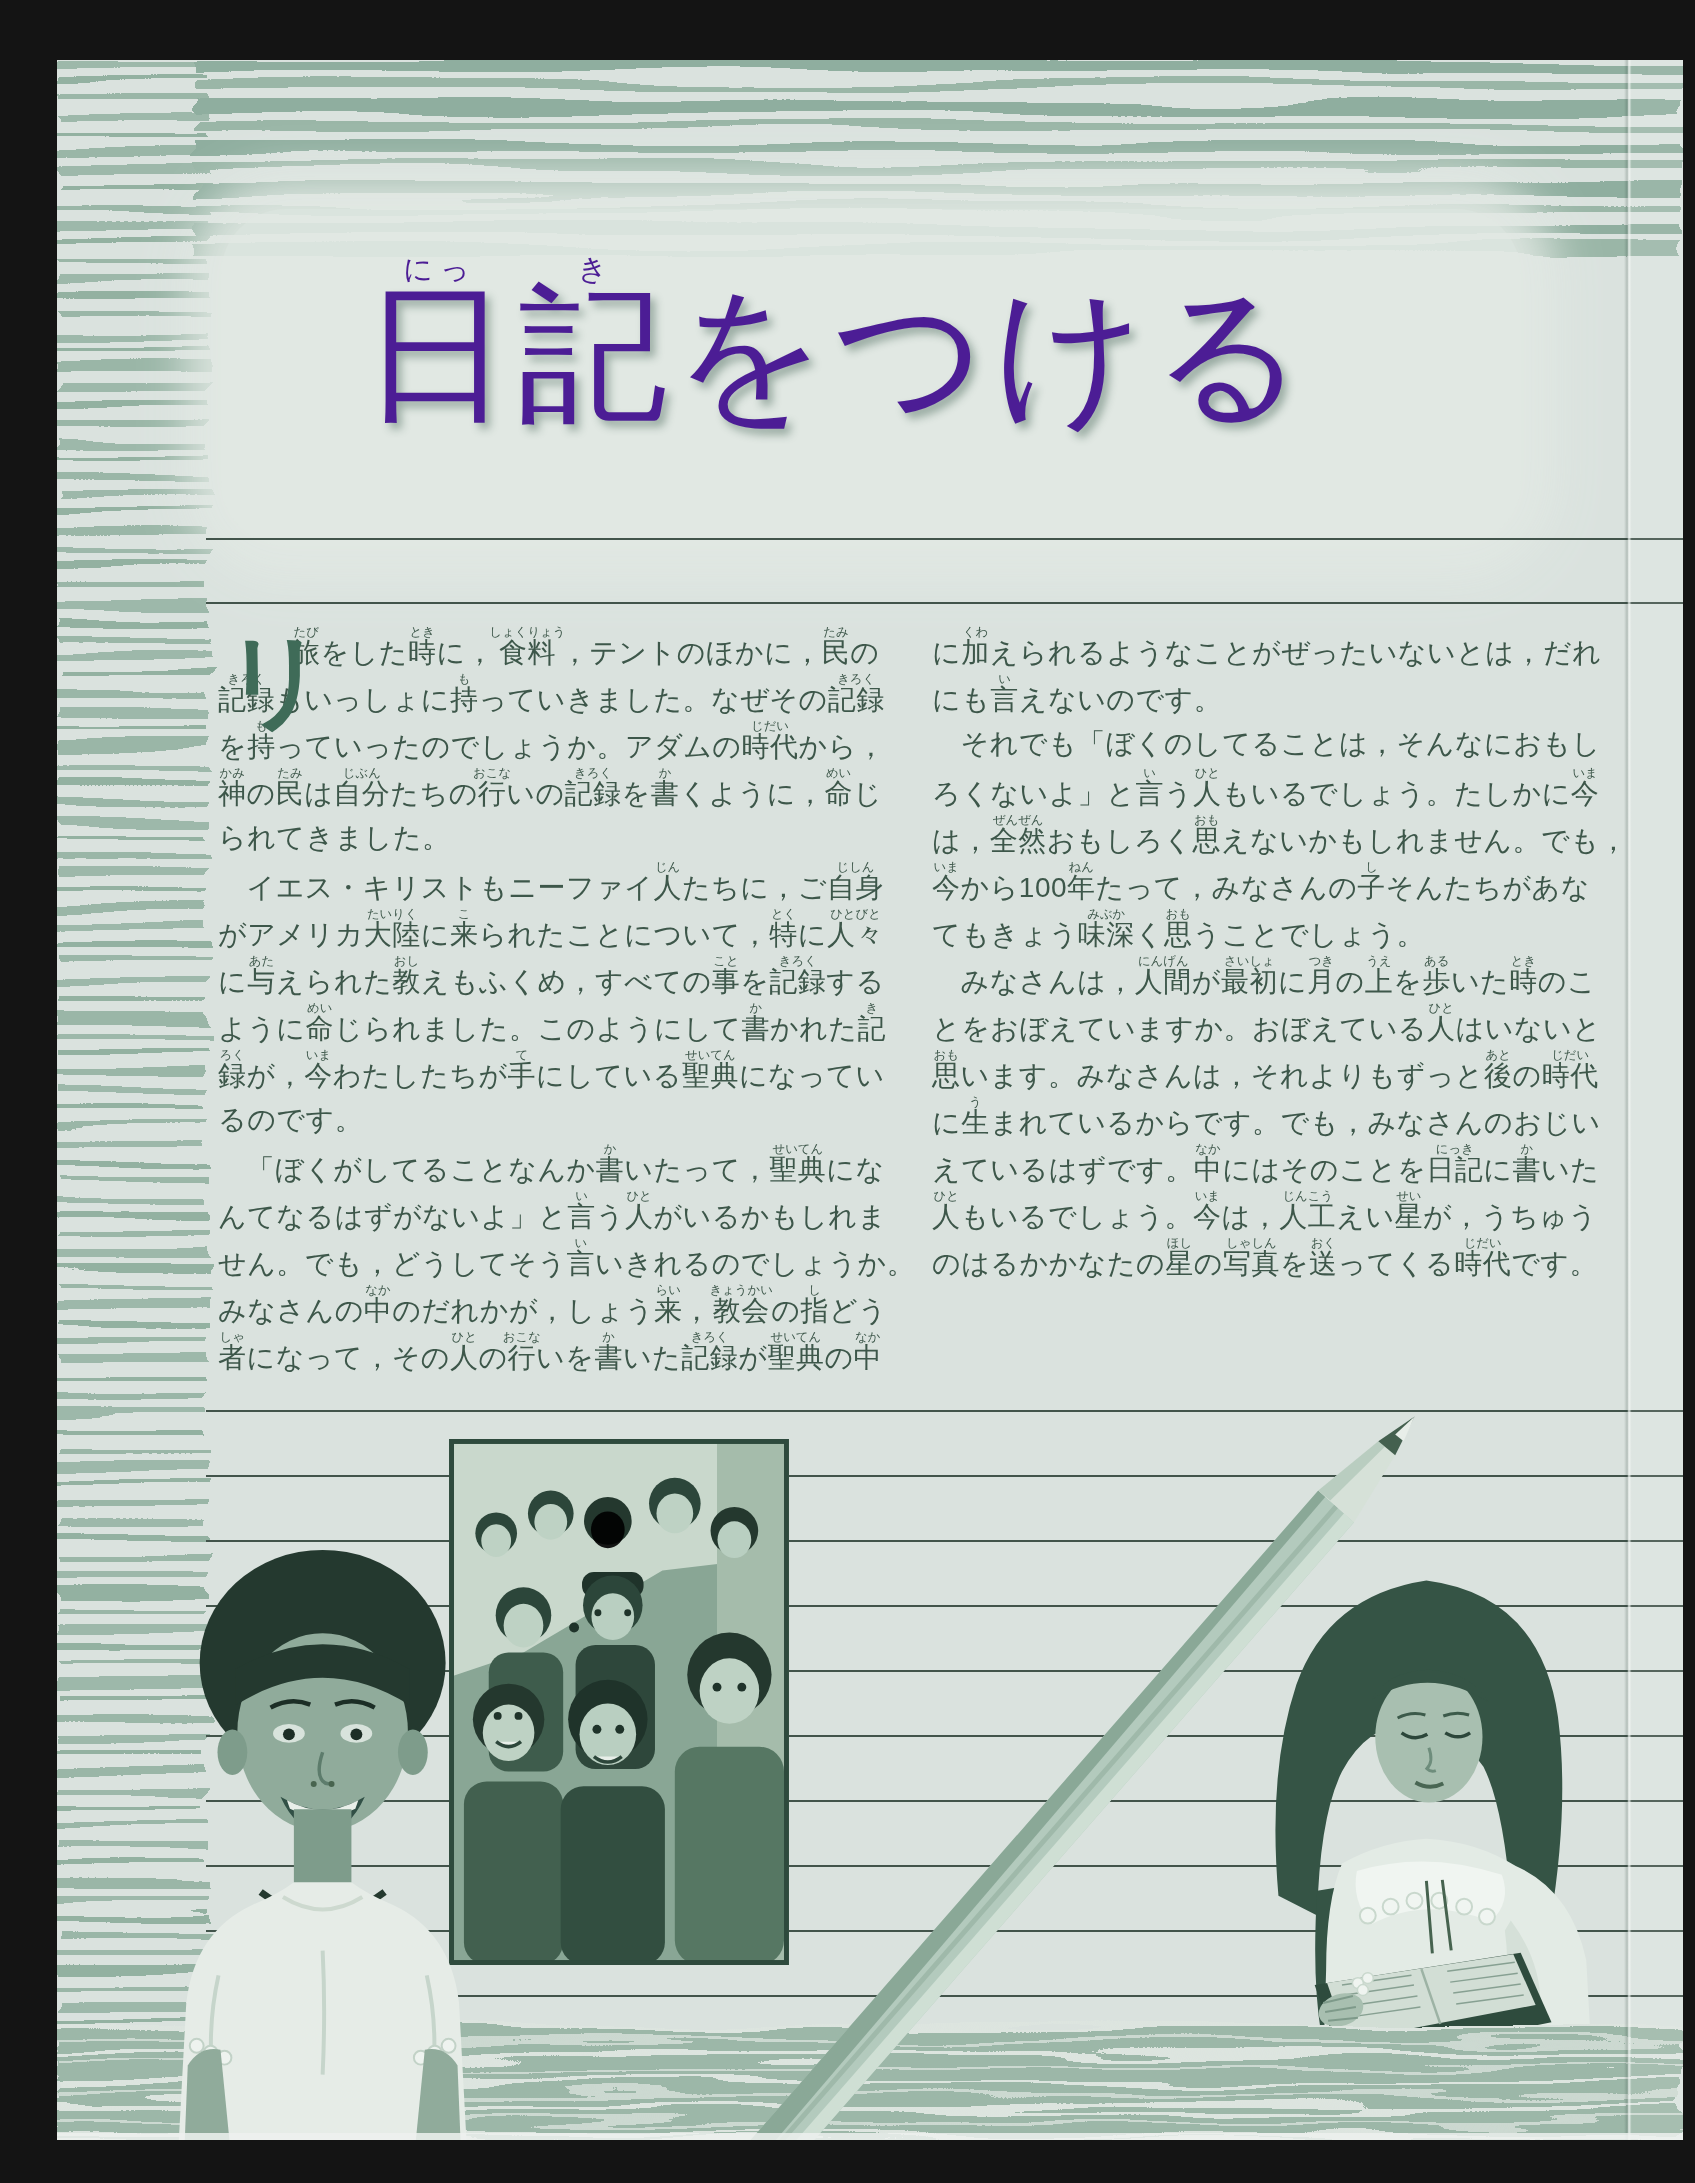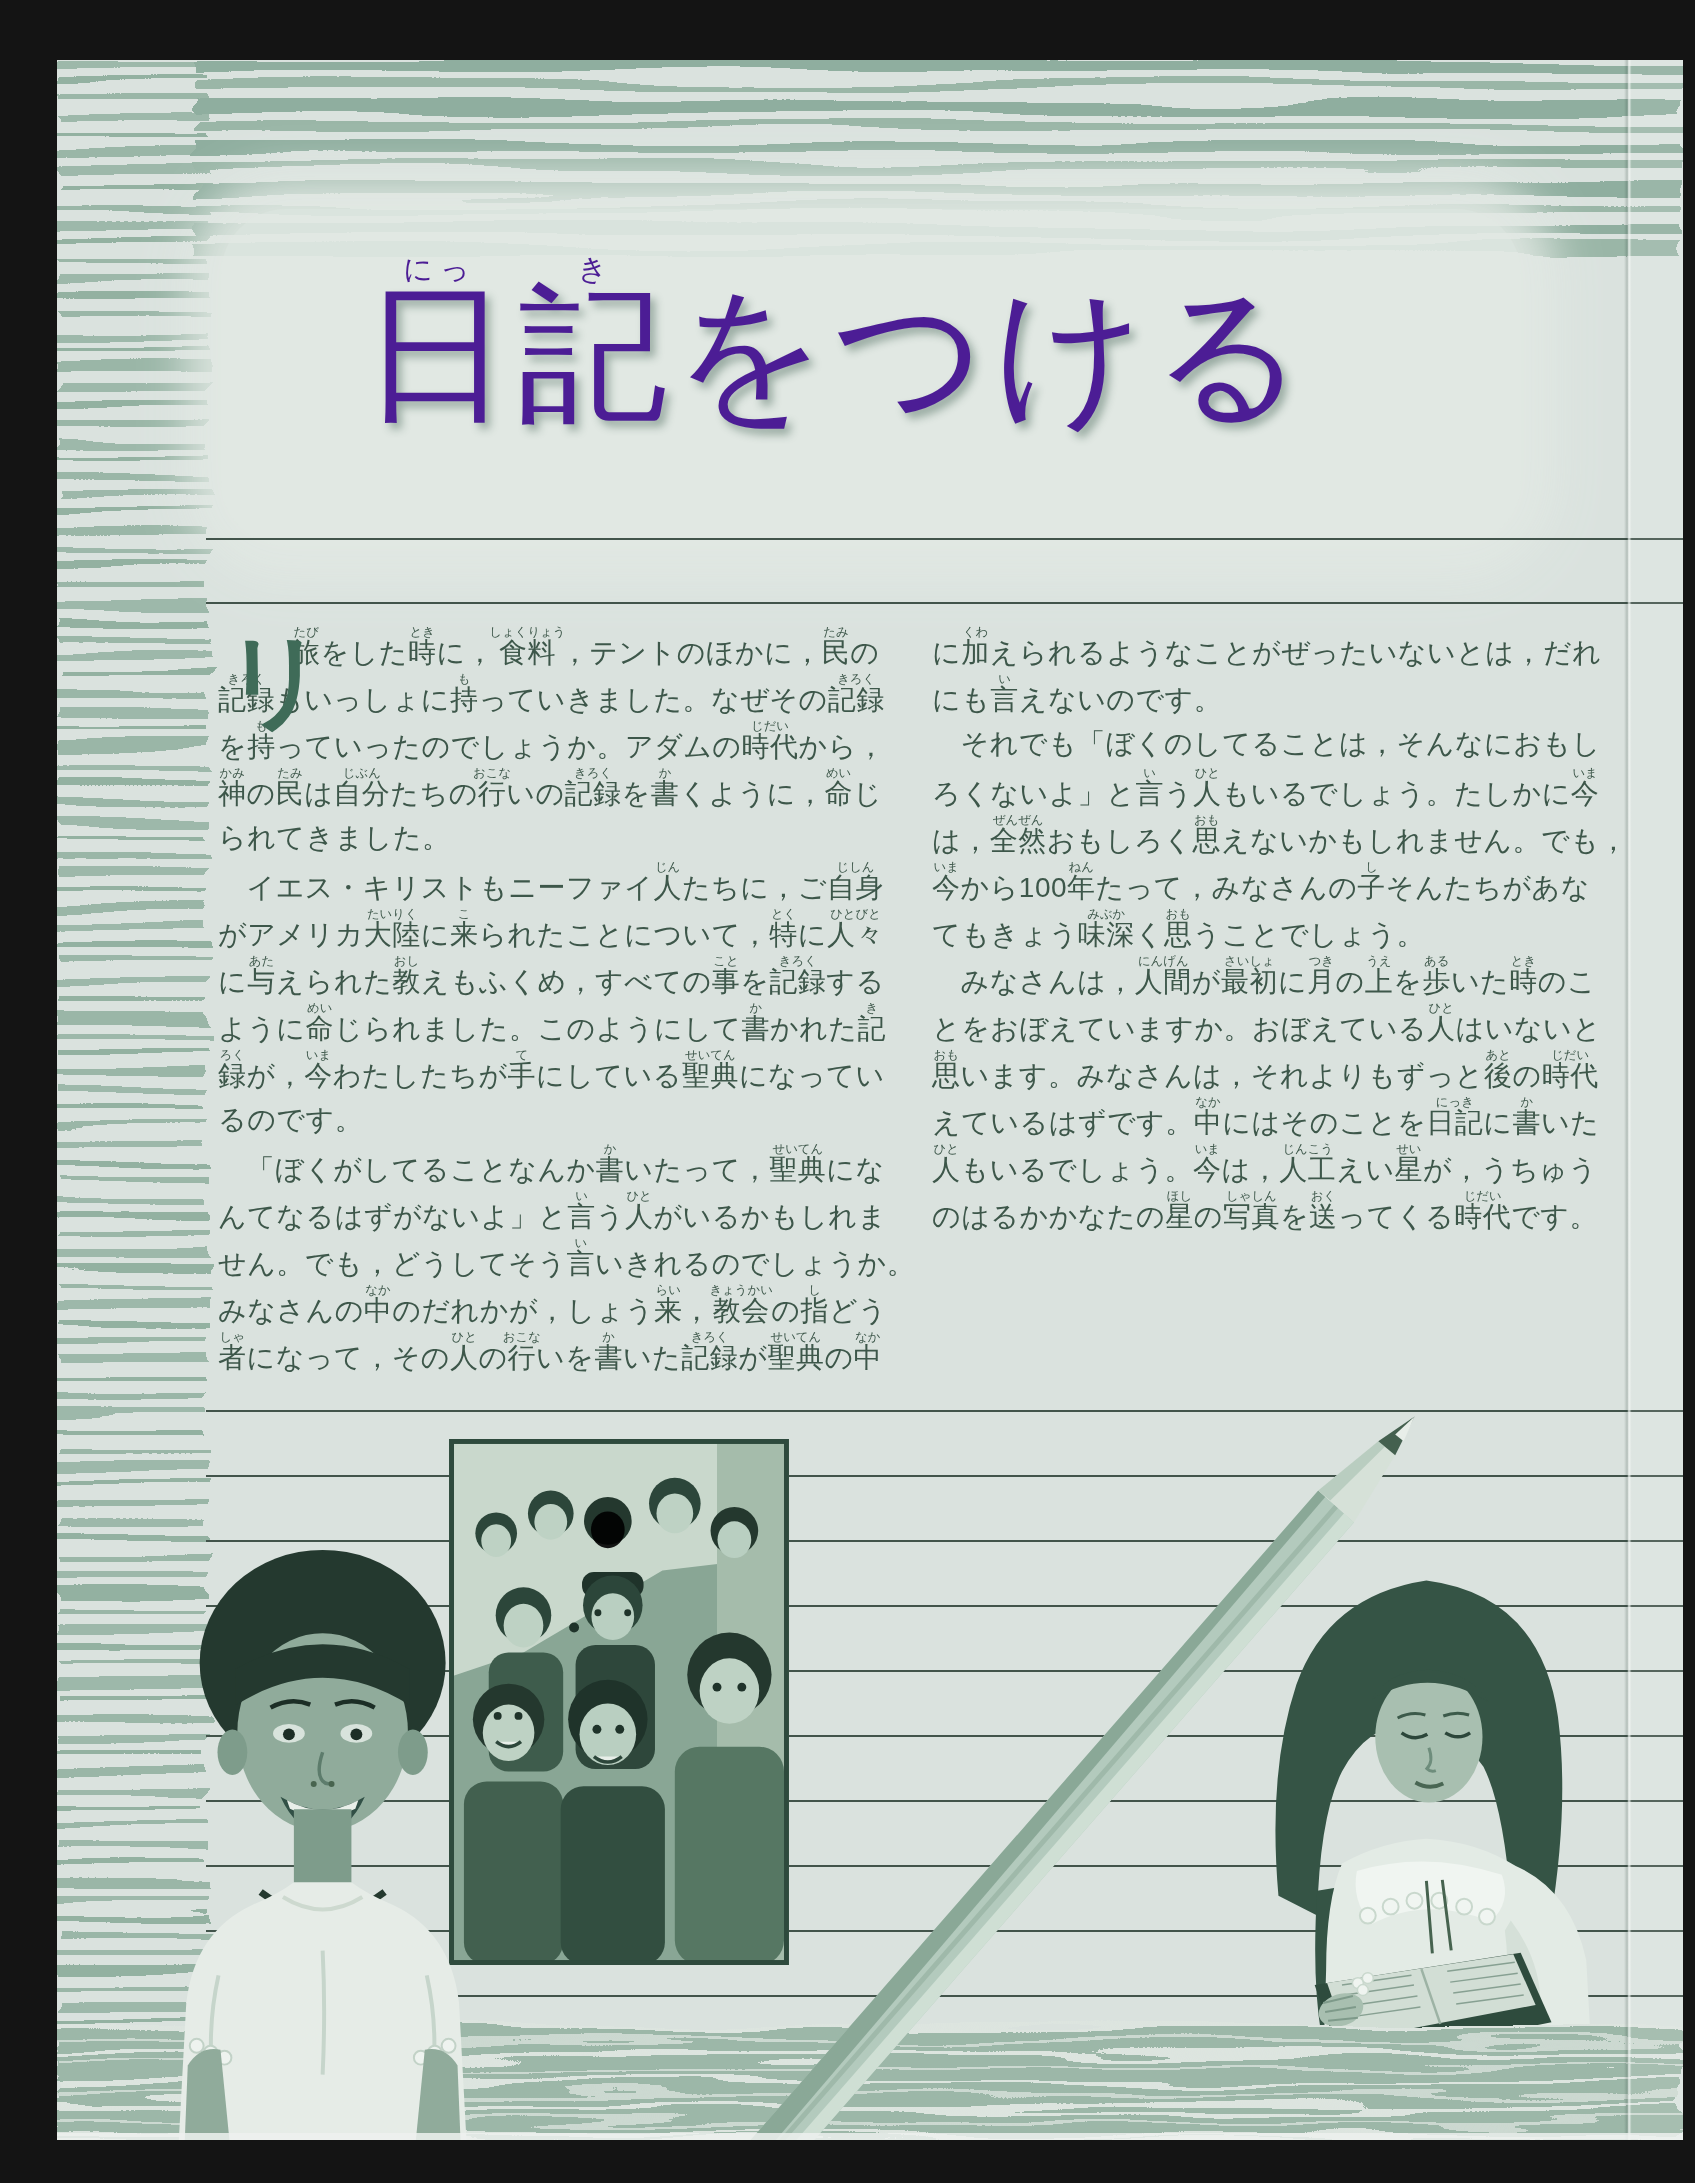--- a/index.html
+++ b/index.html
@@ -138,20 +138,21 @@
       <div class="tline">に<ruby>加<rt>くわ</rt></ruby>えられるようなことがぜったいないとは，だれ</div>
       <div class="tline">にも<ruby>言<rt>い</rt></ruby>えないのです。</div>
       <div class="tline">　それでも「ぼくのしてることは，そんなにおもし</div>
       <div class="tline">ろくないよ」と<ruby>言<rt>い</rt></ruby>う<ruby>人<rt>ひと</rt></ruby>もいるでしょう。たしかに<ruby>今<rt>いま</rt></ruby></div>
       <div class="tline">は，<ruby>全然<rt>ぜんぜん</rt></ruby>おもしろく<ruby>思<rt>おも</rt></ruby>えないかもしれません。でも，</div>
       <div class="tline"><ruby>今<rt>いま</rt></ruby>から100<ruby>年<rt>ねん</rt></ruby>たって，みなさんの<ruby>子<rt>し</rt></ruby>そんたちがあな</div>
       <div class="tline">てもきょう<ruby>味深<rt>みぶか</rt></ruby>く<ruby>思<rt>おも</rt></ruby>うことでしょう。</div>
       <div class="tline">　みなさんは，<ruby>人間<rt>にんげん</rt></ruby>が<ruby>最初<rt>さいしょ</rt></ruby>に<ruby>月<rt>つき</rt></ruby>の<ruby>上<rt>うえ</rt></ruby>を<ruby>歩<rt>ある</rt></ruby>いた<ruby>時<rt>とき</rt></ruby>のこ</div>
       <div class="tline">とをおぼえていますか。おぼえている<ruby>人<rt>ひと</rt></ruby>はいないと</div>
       <div class="tline"><ruby>思<rt>おも</rt></ruby>います。みなさんは，それよりもずっと<ruby>後<rt>あと</rt></ruby>の<ruby>時代<rt>じだい</rt></ruby></div>
+      <div class="tline">に<ruby>生<rt>う</rt></ruby>まれているからです。でも，みなさんのおじい</div>
       <div class="tline">えているはずです。<ruby>中<rt>なか</rt></ruby>にはそのことを<ruby>日記<rt>にっき</rt></ruby>に<ruby>書<rt>か</rt></ruby>いた</div>
       <div class="tline"><ruby>人<rt>ひと</rt></ruby>もいるでしょう。<ruby>今<rt>いま</rt></ruby>は，<ruby>人工<rt>じんこう</rt></ruby>えい<ruby>星<rt>せい</rt></ruby>が，うちゅう</div>
       <div class="tline">のはるかかなたの<ruby>星<rt>ほし</rt></ruby>の<ruby>写真<rt>しゃしん</rt></ruby>を<ruby>送<rt>おく</rt></ruby>ってくる<ruby>時代<rt>じだい</rt></ruby>です。</div>
     </div>
 
   <div class="photo-boys">
     <svg viewBox="0 0 685 1060" width="340" height="526">
       <rect width="685" height="1060" fill="#89a695"></rect>
       <polygon points="0,0 685,0 685,235 430,265 150,430 0,480" fill="#c9d8cc"></polygon>
       <rect x="540" y="0" width="145" height="1060" fill="#a5bcab"></rect>

